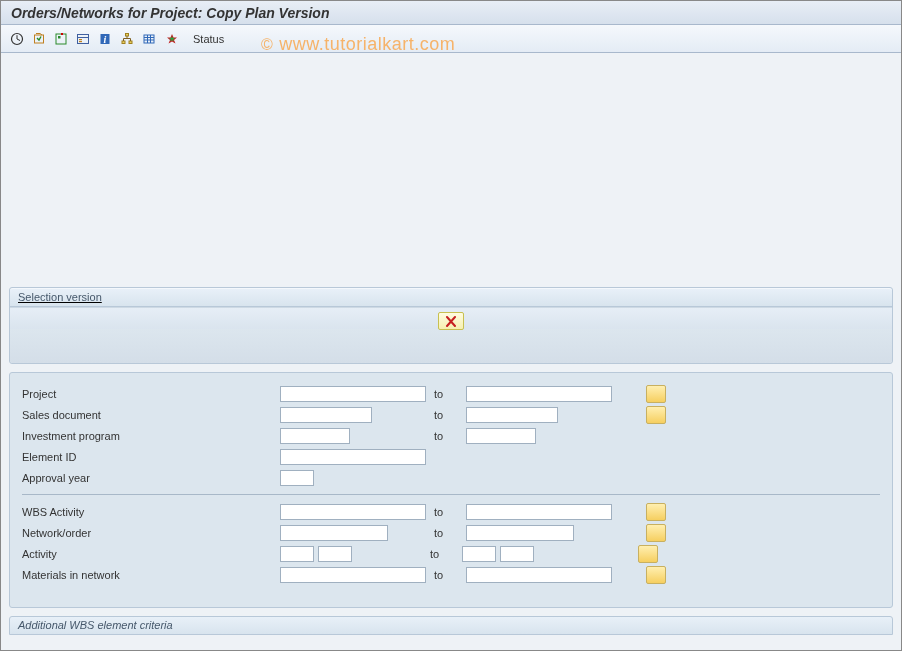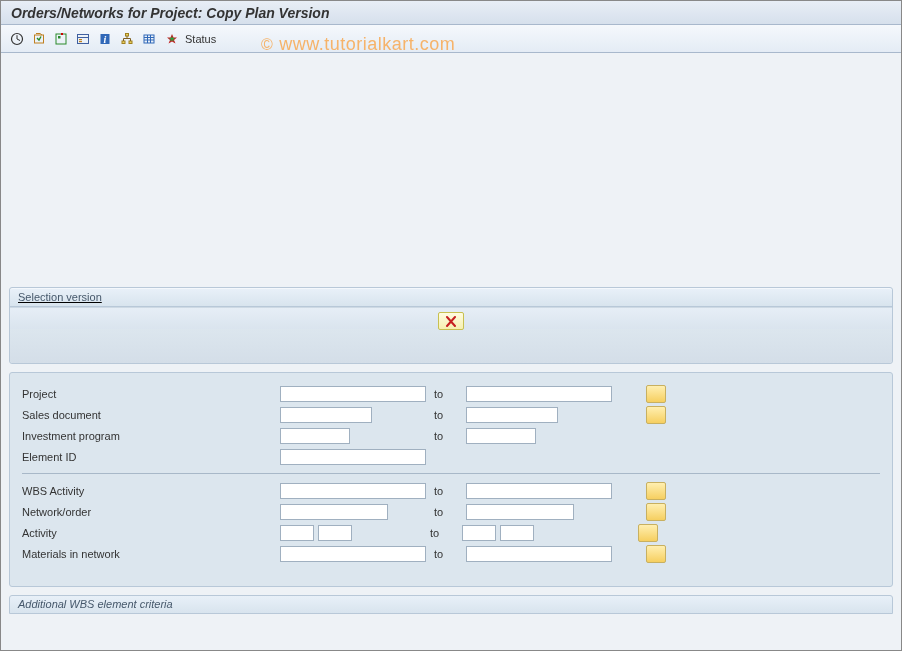--- a/index.html
+++ b/index.html
@@ -43,21 +43,21 @@
     align-items: center;
     justify-content: center;
     border: 1px solid transparent;
     border-radius: 2px;
     cursor: pointer;
     font-size: 12px;
   }
   .tb-status {
     display: flex;
     align-items: center;
-    gap: 7px;
+    gap: 15px;
     padding: 0 4px;
     height: 20px;
     border: 1px solid transparent;
     cursor: pointer;
     font-size: 11px;
     color: #333;
   }
   .watermark {
     position: absolute;
     left: 260px;
@@ -276,20 +276,24 @@
       <div style="width:76px"></div>
       <div class="to">to</div>
       <input class="in-s" value="" style="">
     </div>
 
     <div class="row">
       <div class="label">Element ID</div>
       <input class="in-l" value="" style="">
     </div>
 
+    <div class="row">
+      <div class="label">Approval year</div>
+      <input class="in-xs" value="" style="">
+    </div>
 
     <hr class="div">
 
     <div class="row">
       <div class="label">WBS Activity</div>
       <input class="in-l" value="" style="">
       <div class="to">to</div>
       <input class="in-l" value="" style="">
       <div class="gap-to-multi"></div>
       <div class="multi-btn"></div>

